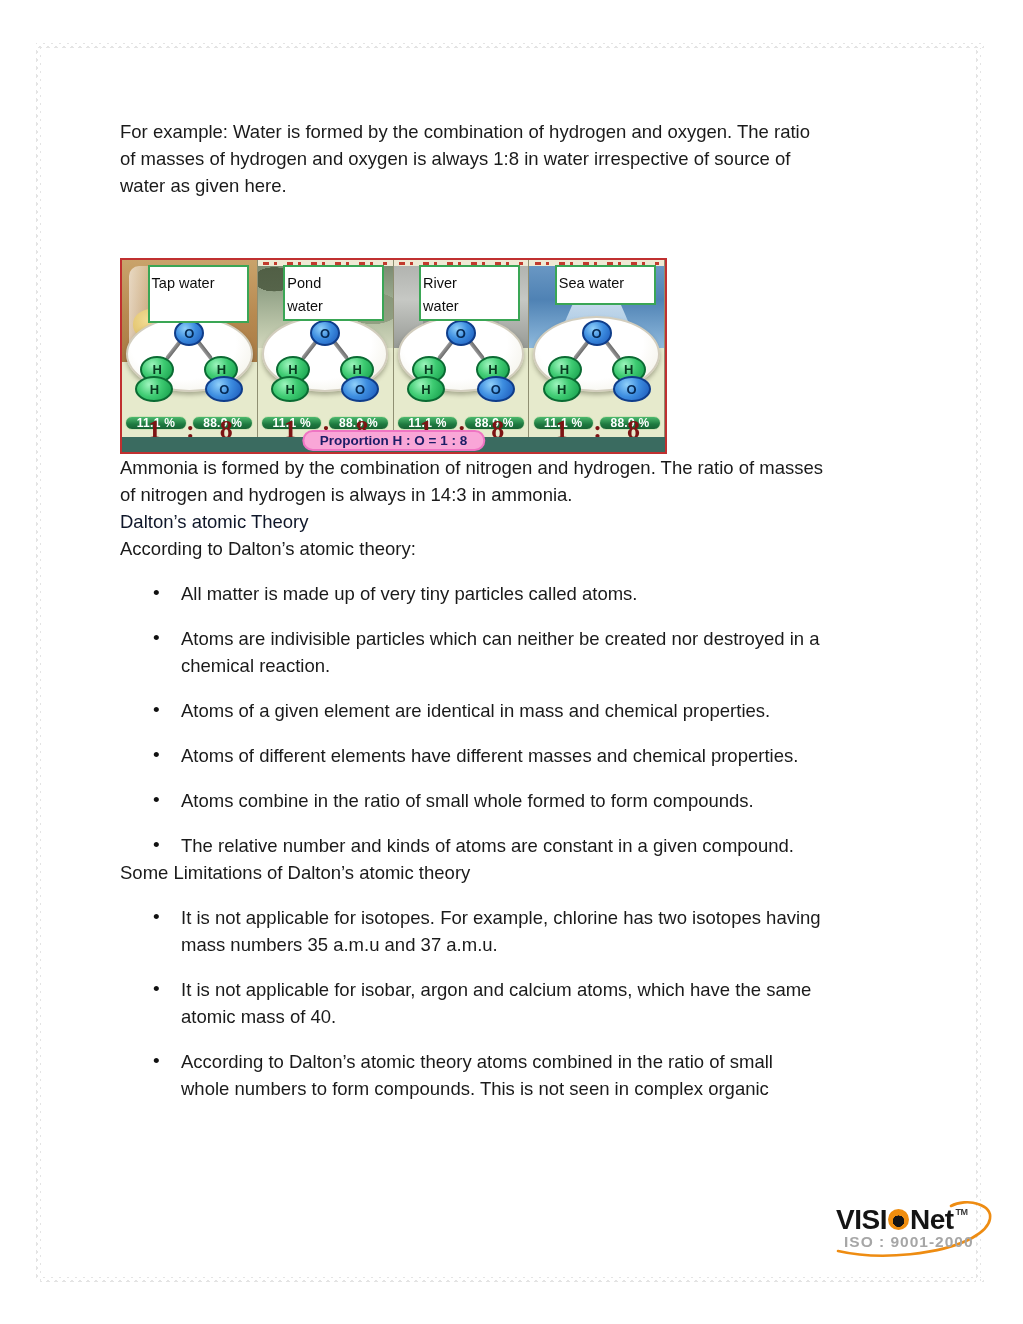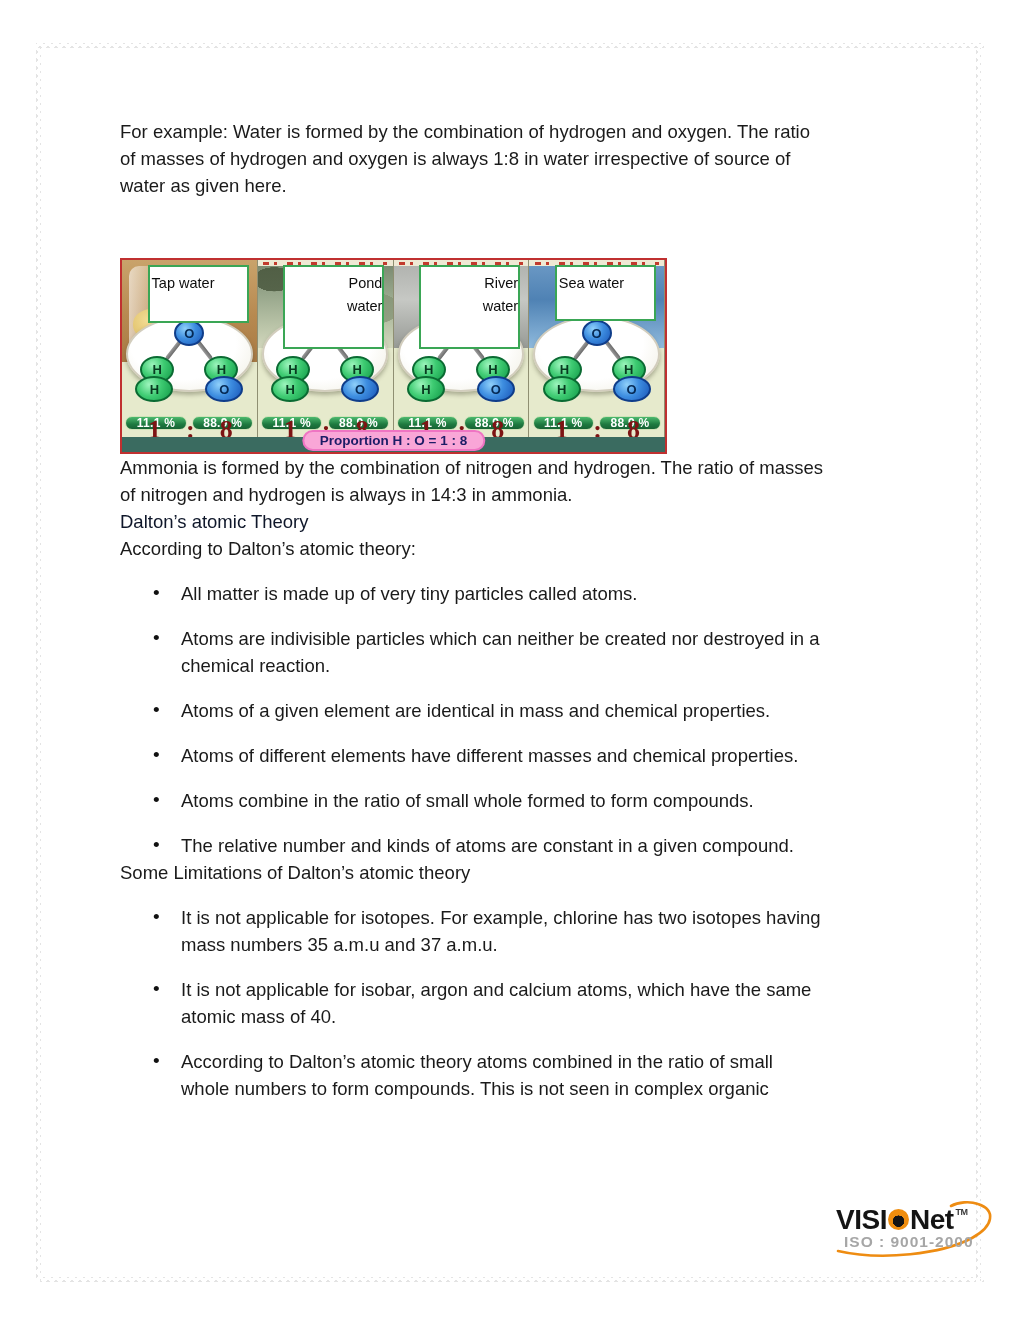--- a/index.html
+++ b/index.html
@@ -69,21 +69,21 @@
     background:linear-gradient(180deg,rgba(235,243,250,.9),rgba(170,205,232,.65));
     clip-path:polygon(32% 0, 68% 0, 100% 100%, 0 100%); }
 
   .cutoff { position:absolute; top:0; left:0; right:0; height:6px; background:#efe9d4; z-index:4; }
   .cutoff::after { content:""; position:absolute; left:4%; right:4%; top:2px; bottom:1px;
     background:repeating-linear-gradient(90deg,#c23b2e 0 6px,transparent 6px 11px,#c23b2e 11px 14px,transparent 14px 24px); }
 
   .lb { position:absolute; top:5px; left:19%; width:75%; background:#fff; border:2px solid #3aa655;
     z-index:6; box-sizing:border-box; padding:5px 0 0 2px; font-size:14.5px; line-height:23px;
     color:#0d0d0d; white-space:pre-line; }
-  .pa1 .lb { height:58px; } .pa2 .lb, .pa3 .lb { height:84px;text-align:right; } .pa4 .lb { height:56px; }
+  .pa1 .lb { height:58px; } .pa2 .lb, .pa3 .lb { height:56px; } .pa4 .lb { height:40px; }
 
   .mol { position:absolute; top:56px; left:3%; width:94%; height:76px; z-index:3;
     background:radial-gradient(ellipse at 45% 35%, #ffffff 55%, #edebdd 100%);
     border:2px solid #d2cdbd; border-radius:50%; box-sizing:border-box;
     box-shadow:0 3px 4px rgba(60,60,40,.35); }
 
   .atom { position:absolute; display:flex; align-items:center; justify-content:center;
     font-weight:bold; font-size:13px; border-radius:50%; box-sizing:border-box; }
   .atom-o { background:radial-gradient(circle at 35% 30%, #8fd0fa 0%, #3d8de0 45%, #1a56b8 100%);
     border:2px solid #0f3d8a; color:#062a55; }

